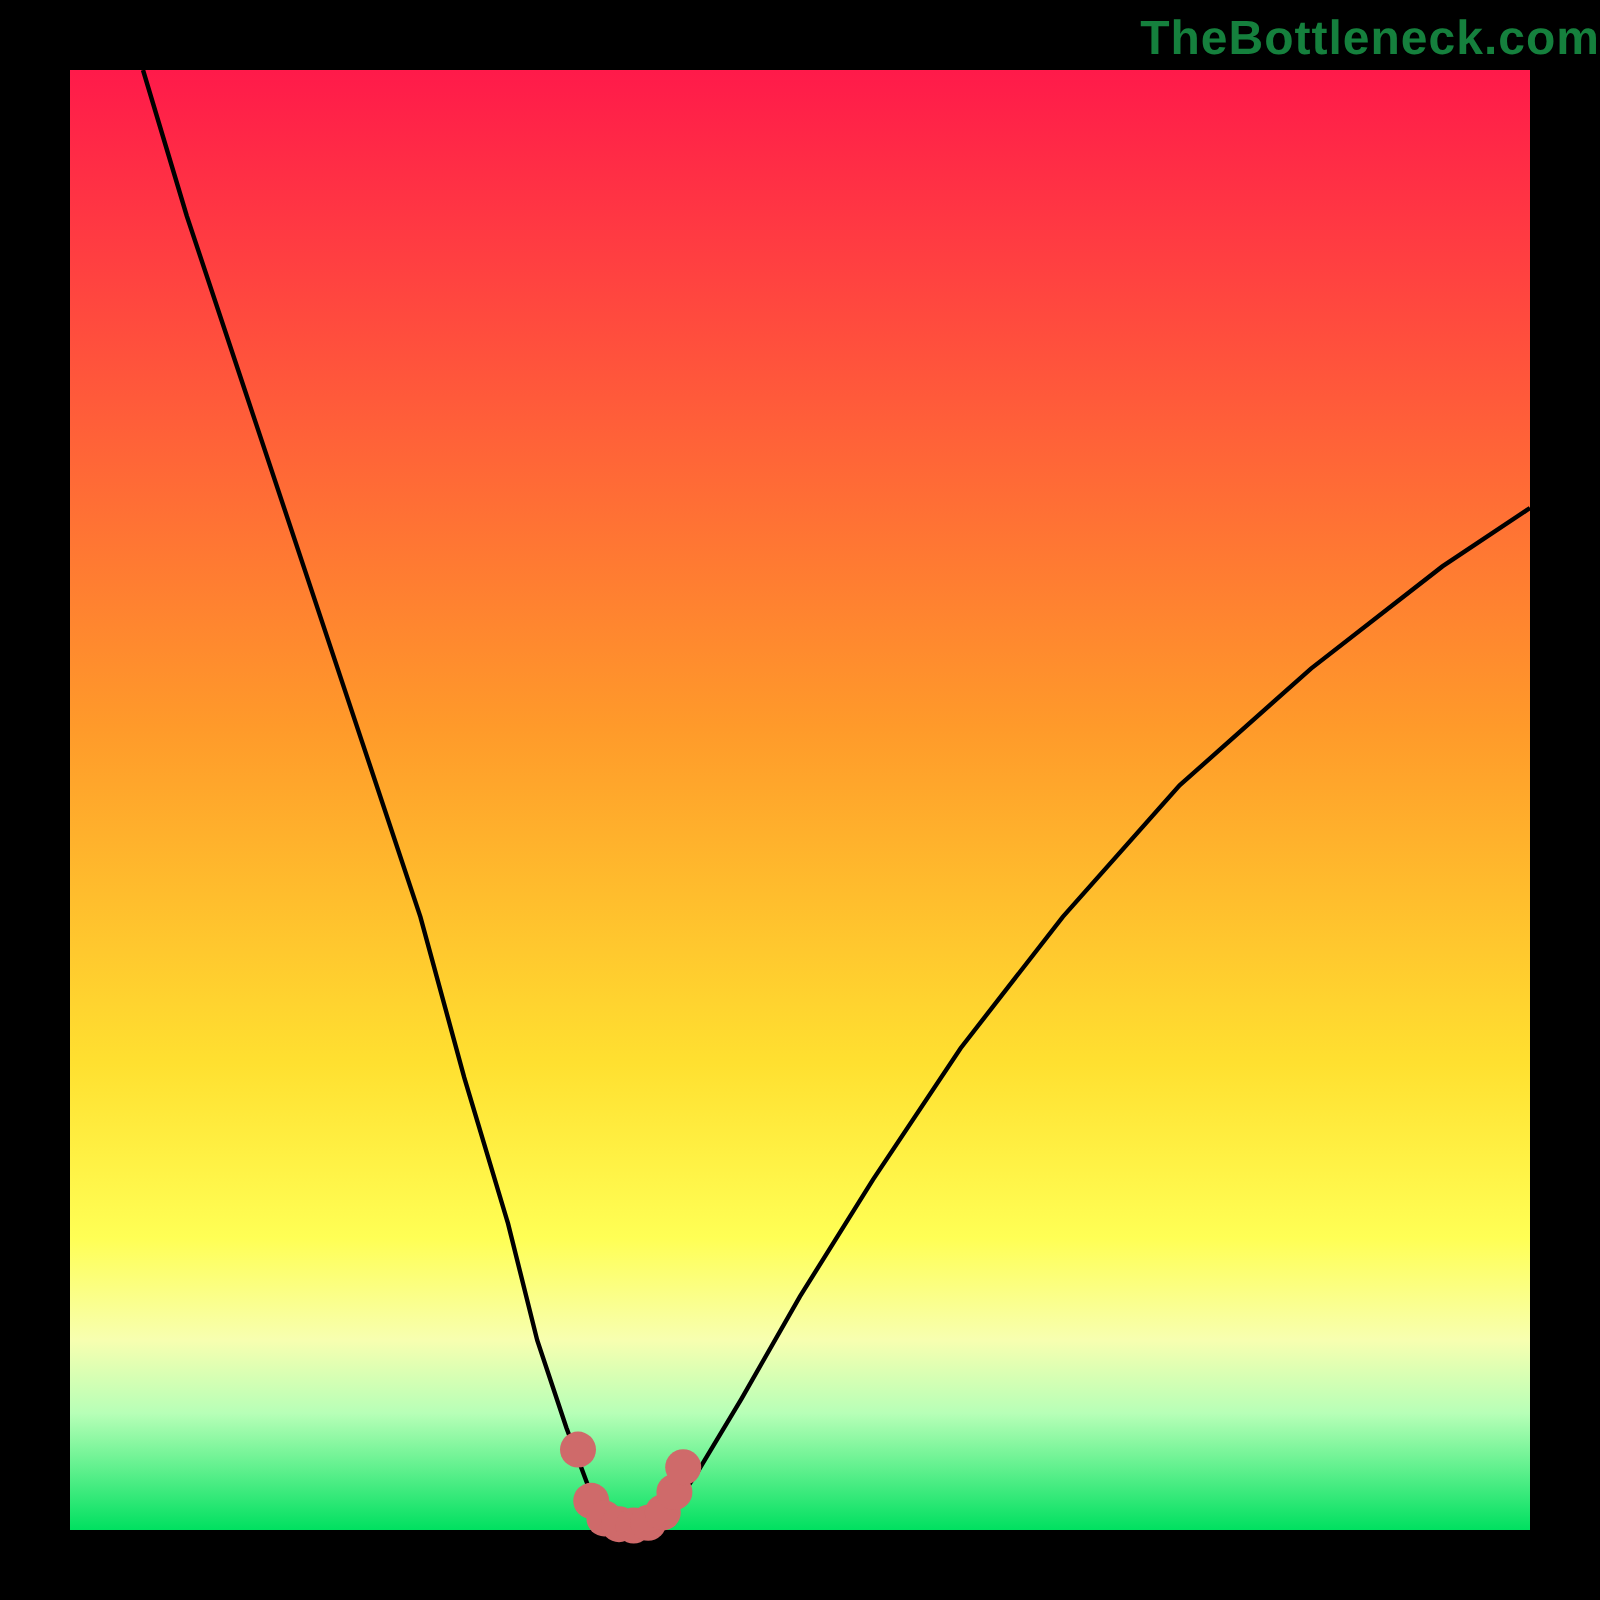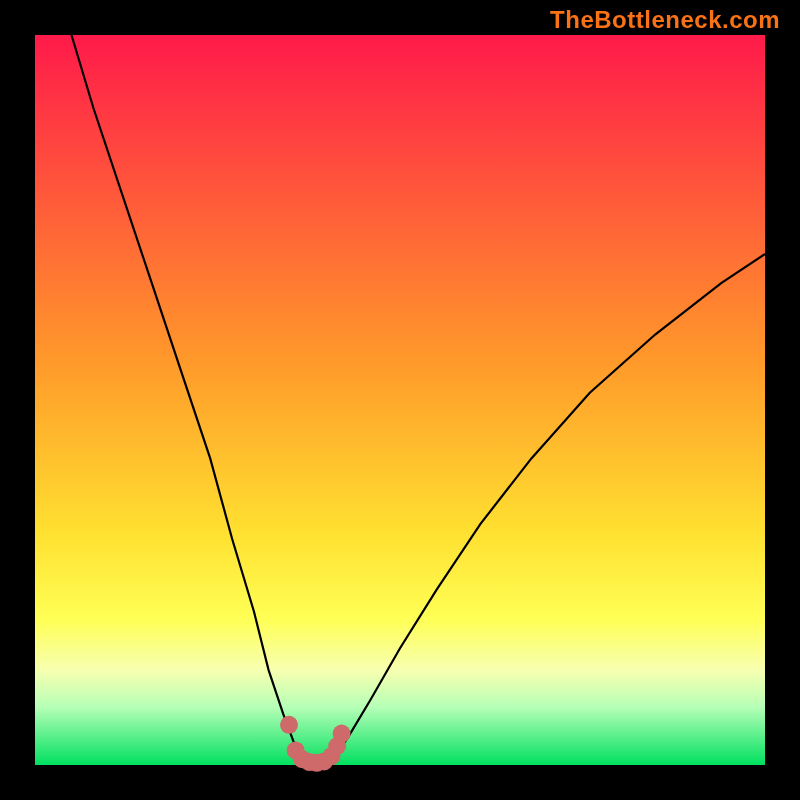--- a/index.html
+++ b/index.html
@@ -1,18 +1,18 @@
 <!DOCTYPE html>
 <html><head>
 <meta charset="utf-8">
 <style>
   html,body{margin:0;padding:0;width:800px;height:800px;background:#000;overflow:hidden;font-family:Arial,Helvetica,sans-serif}
   .stage{position:relative;width:800px;height:800px}
   svg{position:absolute;top:0;left:0}
-  .watermark{position:absolute;top:6px;right:20px;color:#f97316;font-size:24px;font-weight:600;letter-spacing:.5px}
+  .watermark{position:absolute;top:6px;right:0;color:#15803d;font-size:24px;font-weight:600;letter-spacing:.5px}
 </style>
 </head>
 <body>
 
 <div class="stage">
   <svg viewBox="0 0 800 800" width="800" height="800">
     <defs>
       <linearGradient id="bg" x1="0" y1="0" x2="0" y2="1">
         <stop id="g0" offset="0%" stop-color="#ff1a4a"></stop>
         <stop id="g1" offset="45%" stop-color="#ff9a2a"></stop>

